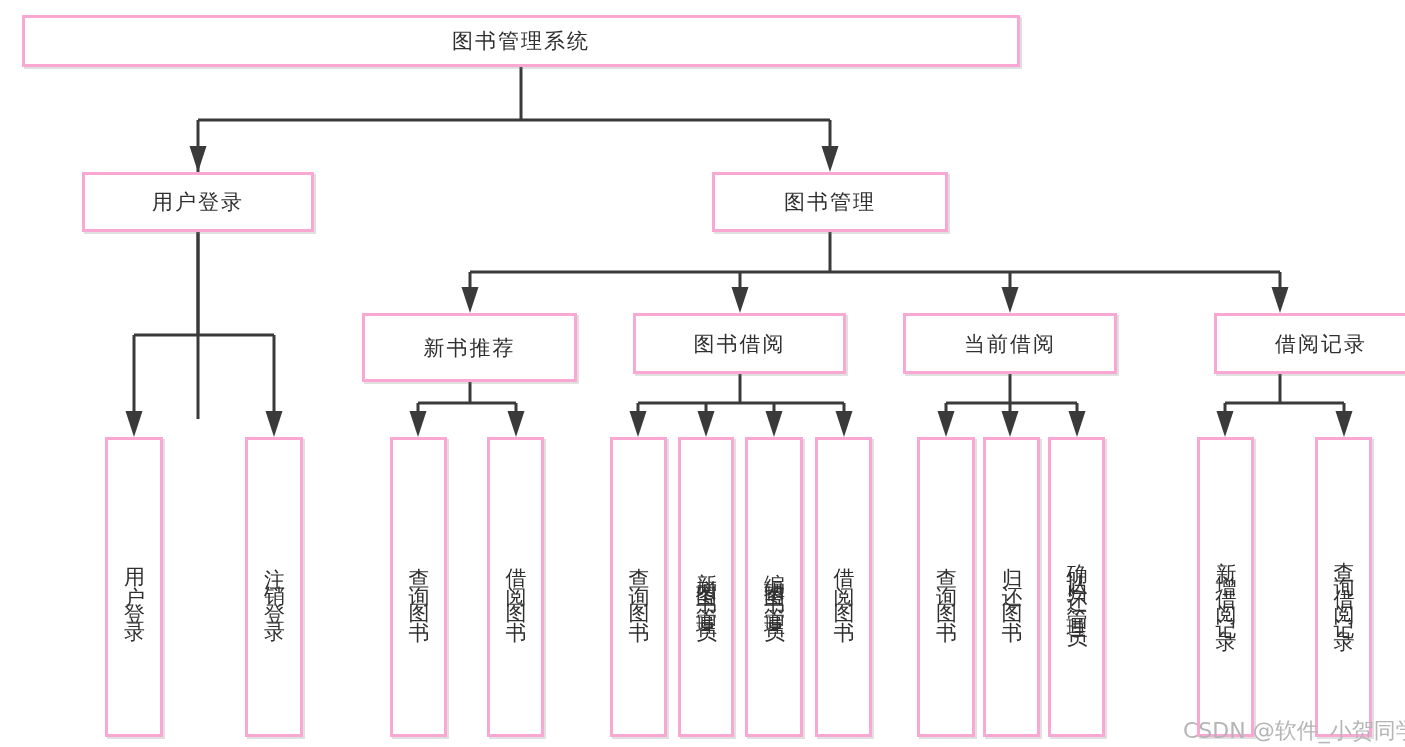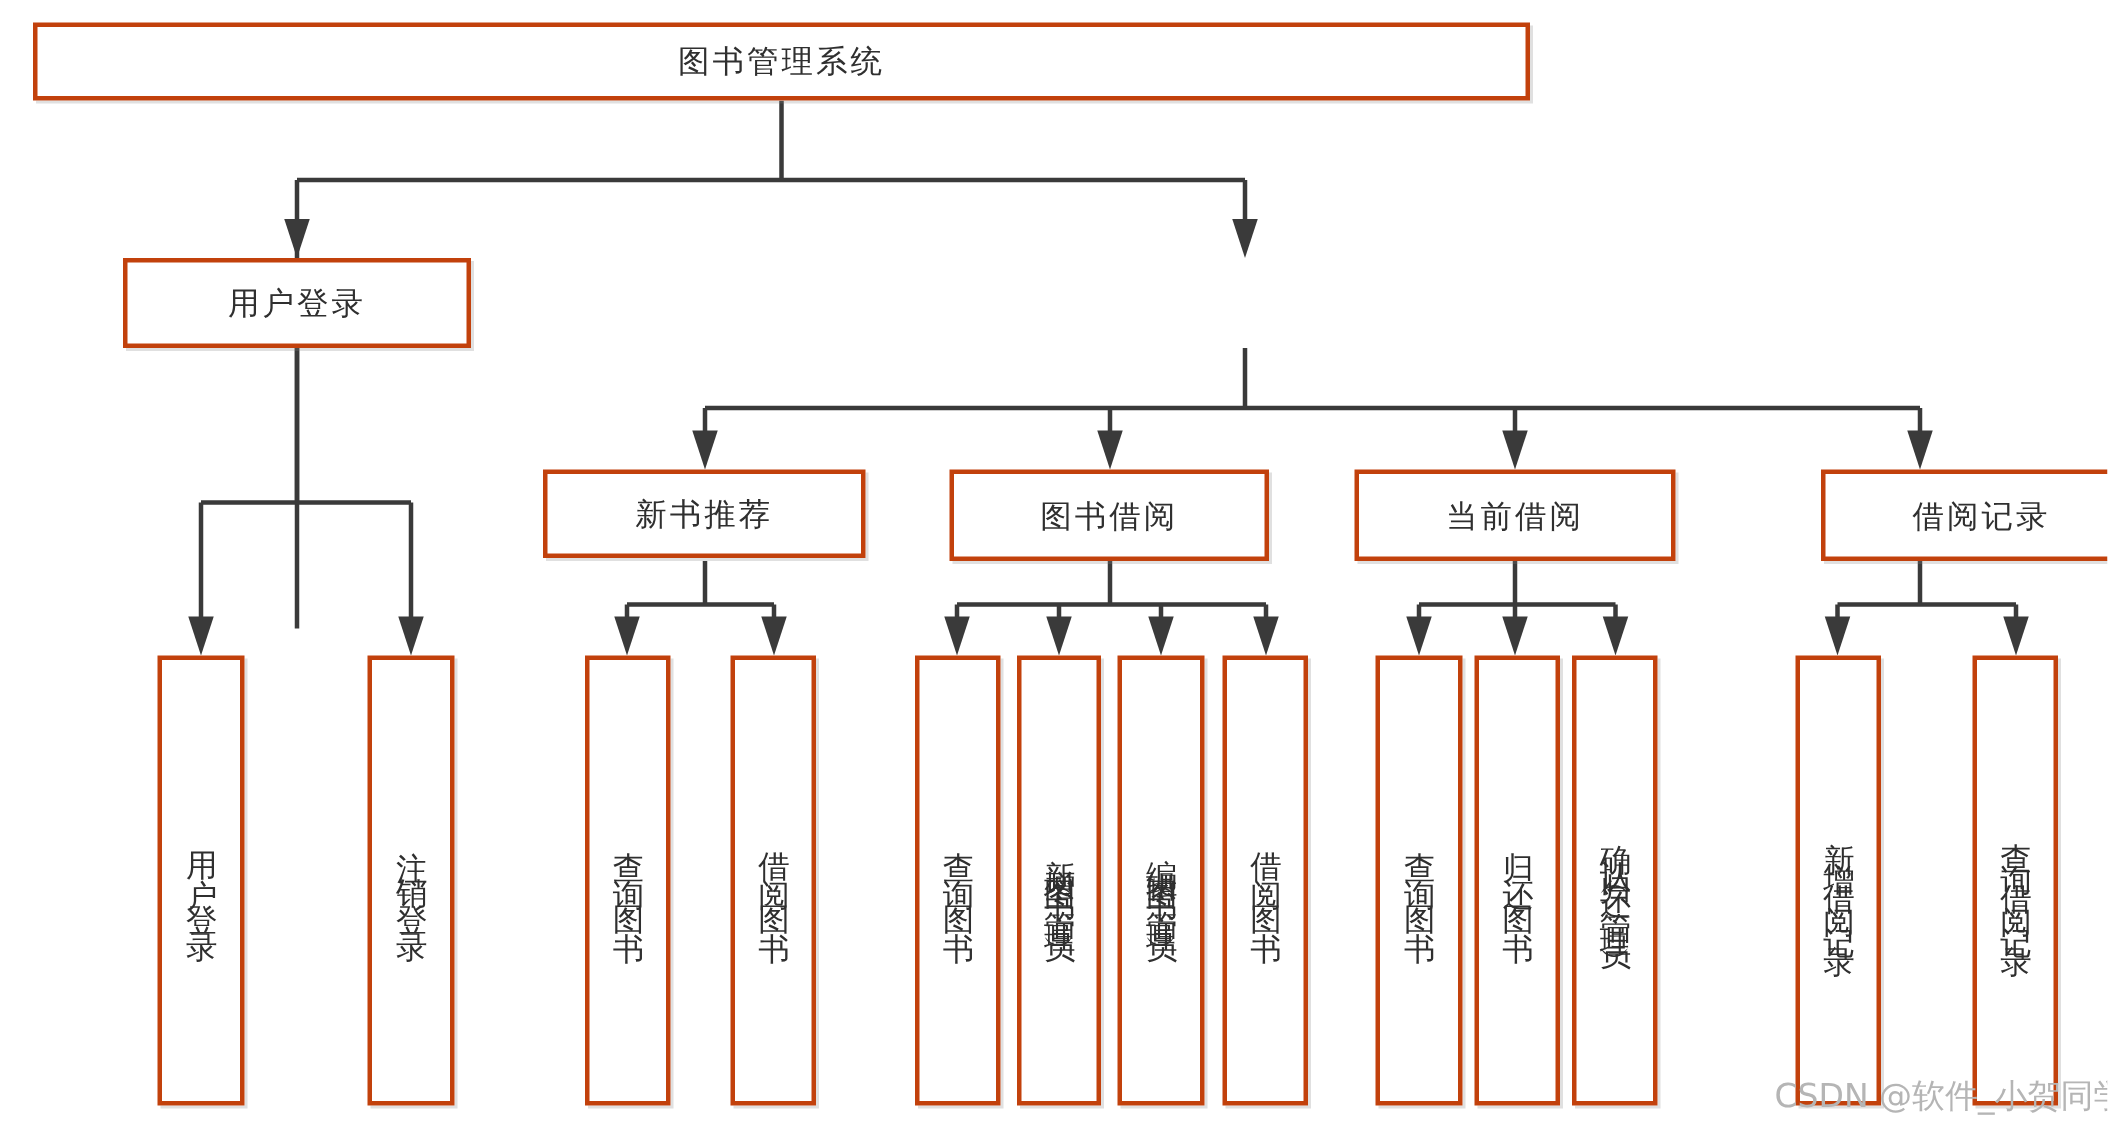--- a/index.html
+++ b/index.html
@@ -8,21 +8,21 @@
     width:1405px;height:747px;
     background:#ffffff;
     font-family:"DejaVu Sans","Liberation Sans",sans-serif;
     color:#2f2f2f;
     overflow:hidden;
   }
   .wires{position:absolute;left:0;top:0;width:1405px;height:747px;z-index:1;}
   .node{
     position:absolute;
     box-sizing:border-box;
-    border:3px solid #c2410c;
+    border:3px solid #f9a8d4;
     background:#ffffff;
     display:flex;align-items:center;justify-content:center;
     z-index:2;
     box-shadow:2px 2px 0 rgba(130,130,130,0.25);
   }
   .h-label{font-size:21px;letter-spacing:2px;white-space:nowrap;}
   .v-node{
     writing-mode:vertical-rl;
     text-orientation:mixed;
     font-size:21px;
@@ -93,22 +93,25 @@
     </g>
   </svg>
 
   <div class="node" style="left:22px;top:15px;width:998px;height:52px;">
     <span class="h-label">图书管理系统</span>
   </div>
 
   <div class="node" style="left:82px;top:172px;width:232px;height:60px;">
     <span class="h-label">用户登录</span>
   </div>
+  <div class="node" style="left:712px;top:172px;width:236px;height:60px;">
+    <span class="h-label">图书管理</span>
+  </div>
 
-  <div class="node" style="left:362px;top:313px;width:215px;height:59px;">
+  <div class="node" style="left:362px;top:313px;width:215px;height:69px;">
     <span class="h-label">新书推荐</span>
   </div>
   <div class="node" style="left:903px;top:313px;width:214px;height:61px;">
     <span class="h-label">当前借阅</span>
   </div>
   <div class="node" style="left:633px;top:313px;width:213px;height:61px;">
     <span class="h-label">图书借阅</span>
   </div>
   <div class="node" style="left:1173px;top:313px;width:214px;height:61px;margin-left:41px;">
     <span class="h-label">借阅记录</span>

